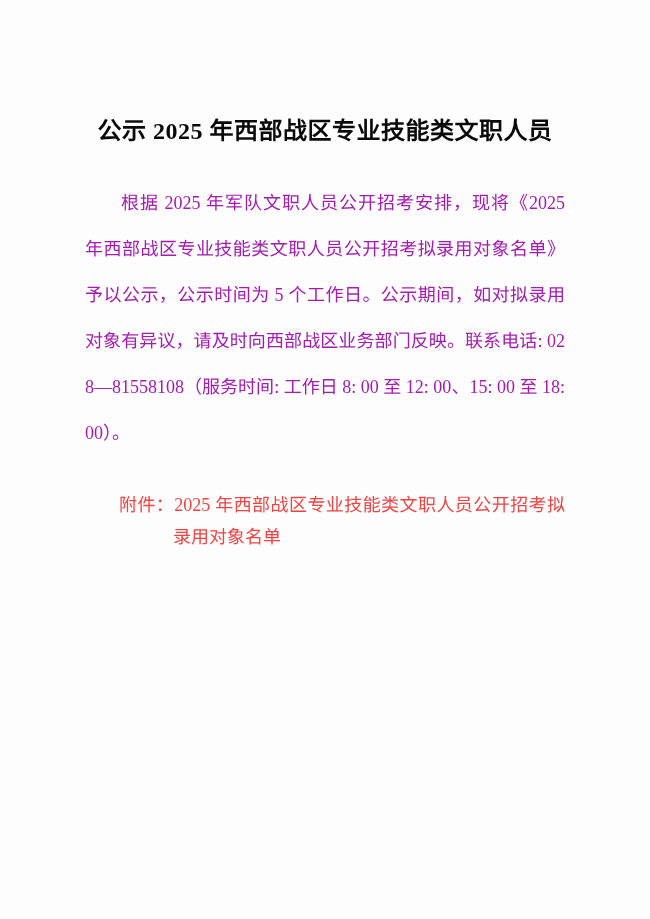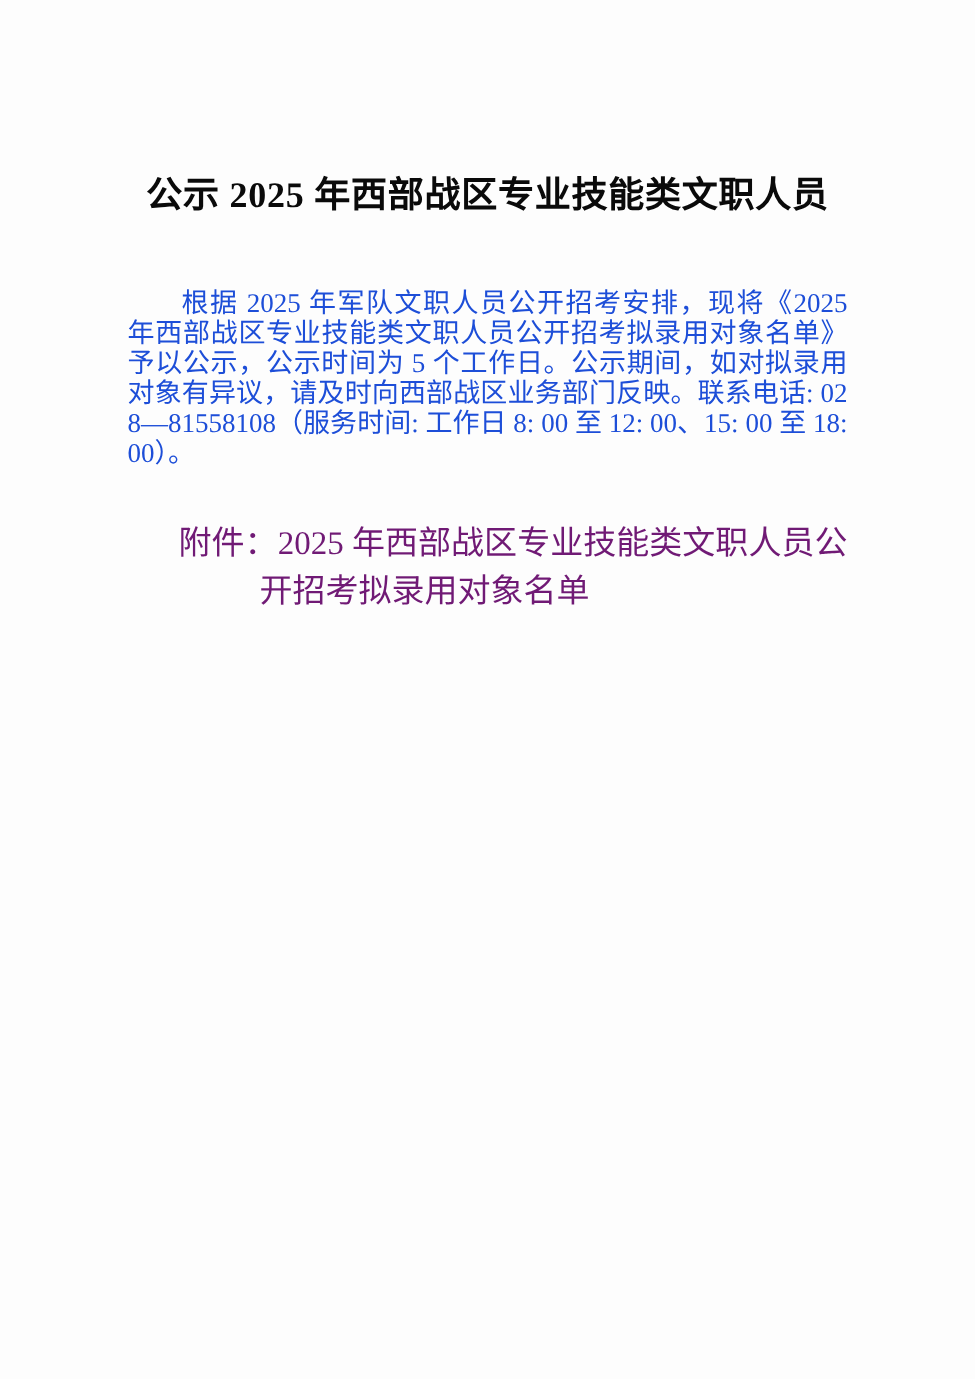--- a/index.html
+++ b/index.html
@@ -28,33 +28,33 @@
     font-weight: bold;
     line-height: 33px;
     color: #0a0a0a;
     letter-spacing: 0.5px;
   }
   .title-line {
     display: block;
     white-space: nowrap;
   }
   .body-paragraph {
-    margin: 44px 0 0 0;
+    margin: 32px 0 0 0;
     font-size: 18px;
-    line-height: 20px;
+    line-height: 46px;
     text-align: justify;
     text-indent: 2em;
-    color: #1d4ed8;
+    color: #a21caf;
     word-break: break-all;
   }
   .attachment {
     margin: 34px 0 12px 0;
-    font-size: 22px;
+    font-size: 18px;
     line-height: 31.5px;
-    color: #701a75;
+    color: #ef4444;
     padding-left: 88px;
     text-indent: -54px;
     text-align: justify;
     word-break: break-all;
     box-sizing: border-box;
     max-width: 480px;
   }
 </style>
 </head>
 <body>

